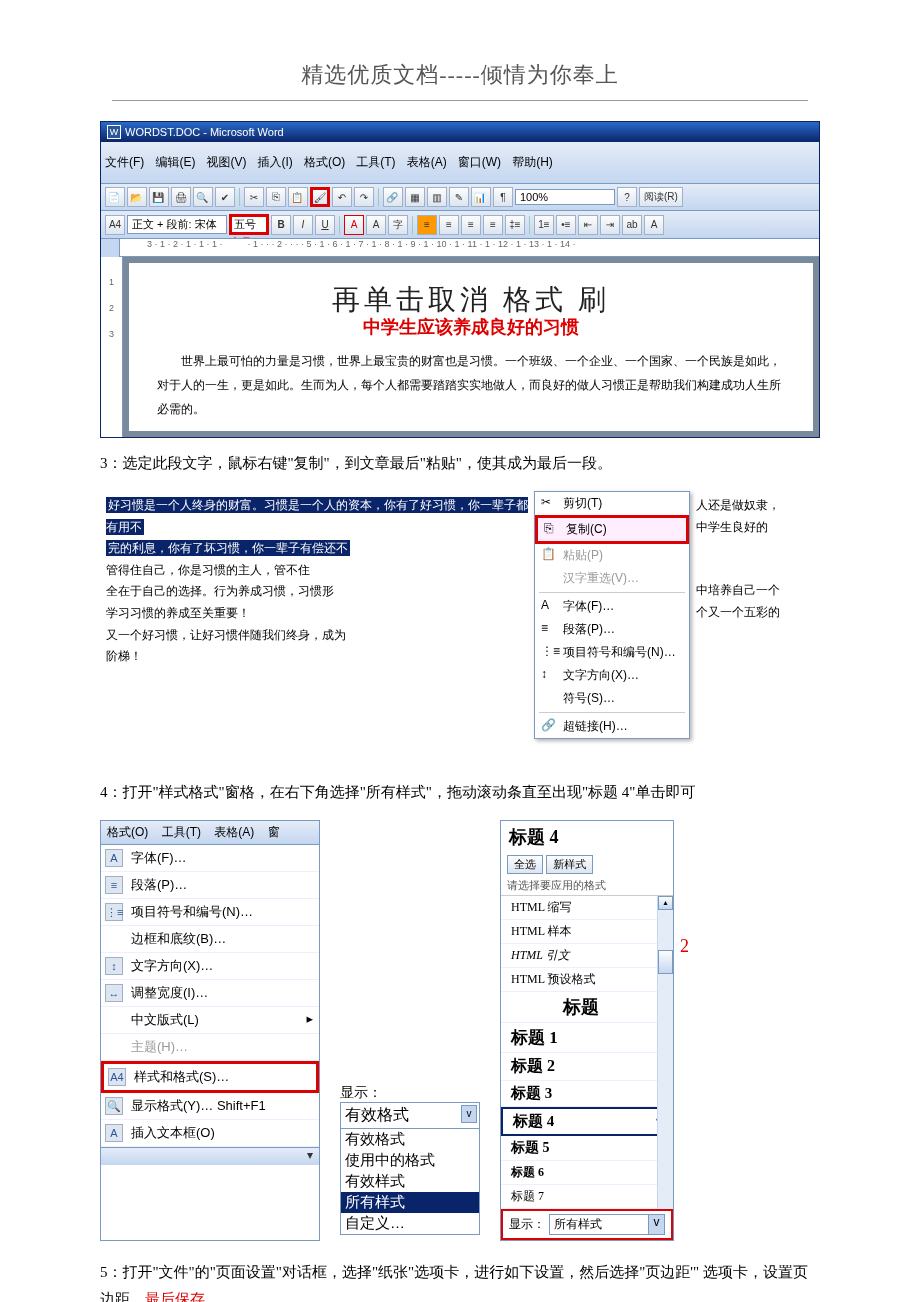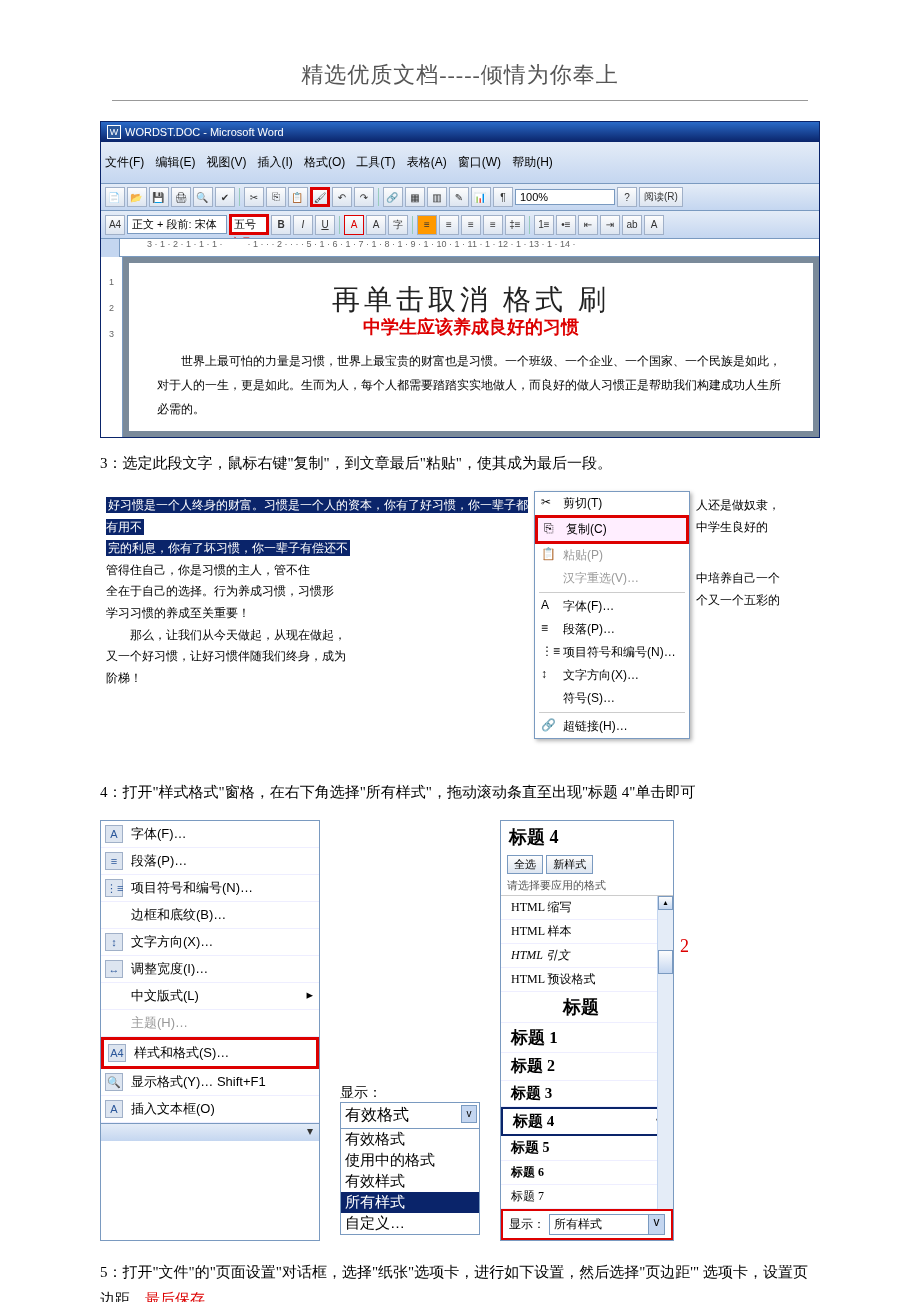--- a/index.html
+++ b/index.html
@@ -192,50 +192,55 @@
 
   <p class="step-text">3：选定此段文字，鼠标右键"复制"，到文章最后"粘贴"，使其成为最后一段。</p>
 
   <div class="ctx-wrap">
     <div class="ctx-left">
       <div><span class="sel">好习惯是一个人终身的财富。习惯是一个人的资本，你有了好习惯，你一辈子都有用不</span></div>
       <div><span class="sel">完的利息，你有了坏习惯，你一辈子有偿还不</span></div>
       <div>管得住自己，你是习惯的主人，管不住</div>
       <div>全在于自己的选择。行为养成习惯，习惯形</div>
       <div>学习习惯的养成至关重要！</div>
-      <div>　　那么，让我们从今天做起，从现在做起，</div>
       <div>又一个好习惯，让好习惯伴随我们终身，成为</div>
       <div>阶梯！</div>
     </div>
     <div class="ctx-menu">
       <div class="mi"><span class="ic">✂</span><span>剪切(T)</span></div>
       <div class="mi hl"><span class="ic">⎘</span><span>复制(C)</span></div>
       <div class="mi dis"><span class="ic">📋</span><span>粘贴(P)</span></div>
       <div class="mi dis"><span>汉字重选(V)…</span></div>
       <div class="sep"></div>
       <div class="mi"><span class="ic">A</span><span>字体(F)…</span></div>
       <div class="mi"><span class="ic">≡</span><span>段落(P)…</span></div>
       <div class="mi"><span class="ic">⋮≡</span><span>项目符号和编号(N)…</span></div>
       <div class="mi"><span class="ic">↕</span><span>文字方向(X)…</span></div>
       <div class="mi"><span>符号(S)…</span></div>
       <div class="sep"></div>
       <div class="mi"><span class="ic">🔗</span><span>超链接(H)…</span></div>
     </div>
     <div class="ctx-right">
       <div>人还是做奴隶，</div>
       <div>中学生良好的</div>
-      <div style="margin-top:30px">中培养自己一个</div>
+      <div style="margin-top:42px">中培养自己一个</div>
       <div>个又一个五彩的</div>
     </div>
   </div>
 
   <p class="step-text">4：打开"样式格式"窗格，在右下角选择"所有样式"，拖动滚动条直至出现"标题 4"单击即可</p>
 
   <div class="fmt-row">
     <div class="fmt-menu">
+      <div class="hdr">
+        <span>格式(O)</span>
+        <span>工具(T)</span>
+        <span>表格(A)</span>
+        <span>窗</span>
+      </div>
       <div class="fi"><span class="ic">A</span><span>字体(F)…</span></div>
       <div class="fi"><span class="ic">≡</span><span>段落(P)…</span></div>
       <div class="fi"><span class="ic">⋮≡</span><span>项目符号和编号(N)…</span></div>
       <div class="fi"><span>边框和底纹(B)…</span></div>
       <div class="fi"><span class="ic">↕</span><span>文字方向(X)…</span></div>
       <div class="fi"><span class="ic">↔</span><span>调整宽度(I)…</span></div>
       <div class="fi"><span>中文版式(L)</span><span class="arrow">▸</span></div>
       <div class="fi dis"><span>主题(H)…</span></div>
       <div class="fi hl"><span class="ic">A4</span><span>样式和格式(S)…</span></div>
       <div class="fi"><span class="ic">🔍</span><span>显示格式(Y)…   Shift+F1</span></div>

